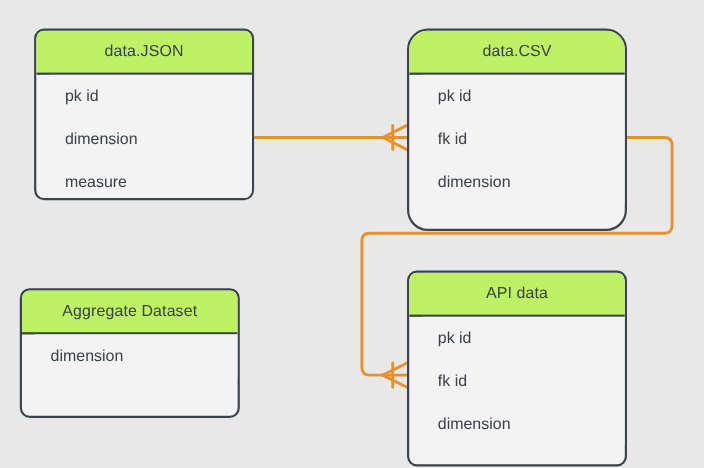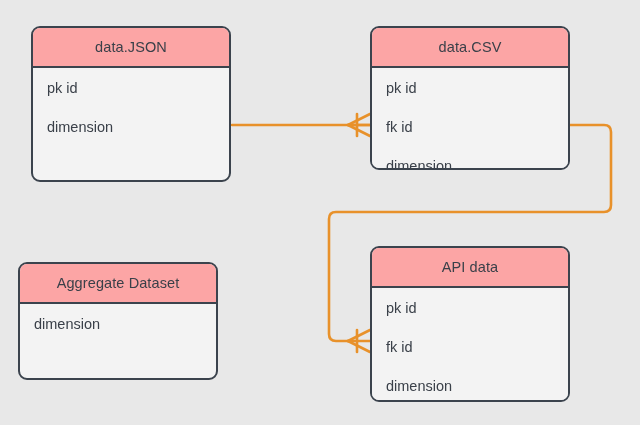--- a/index.html
+++ b/index.html
@@ -31,34 +31,35 @@
     position: absolute;
     box-sizing: border-box;
     border: 2px solid #3b434d;
     border-radius: 9px;
     background: #f3f3f3;
     overflow: hidden;
   }
   .entity-header {
     box-sizing: border-box;
     height: 40px;
-    background: #fca5a5;
+    background: #bef264;
     border-bottom: 2px solid #3b434d;
     display: flex;
     align-items: center;
     justify-content: center;
     color: #3a4049;
     font-size: 14.5px;
     letter-spacing: .1px;
     white-space: nowrap;
   }
   .entity-body {
     box-sizing: border-box;
     background: #f3f3f3;
     padding: 0;
+    margin-left: 12px;
   }
   .attr-row {
     box-sizing: border-box;
     height: 39px;
     display: flex;
     align-items: center;
     padding-left: 14px;
     color: #3a4049;
     font-size: 14.5px;
     white-space: nowrap;
@@ -92,40 +93,41 @@
         <path d="M 370 352 L 348 341"></path>
       </g>
     </g>
   </svg>
 
   <div class="entity" style="left:31px; top:26px; width:200px; height:156px;">
     <div class="entity-header">data.JSON</div>
     <div class="entity-body">
       <div class="attr-row">pk id</div>
       <div class="attr-row">dimension</div>
+      <div class="attr-row">measure</div>
     </div>
   </div>
 
-  <div class="entity" style="left:370px; top:26px; width:200px; height:144px;">
+  <div class="entity" style="left:370px; top:26px; width:200px; height:184px;border-radius:19px;">
     <div class="entity-header">data.CSV</div>
     <div class="entity-body">
       <div class="attr-row">pk id</div>
       <div class="attr-row">fk id</div>
       <div class="attr-row">dimension</div>
     </div>
   </div>
 
   <div class="entity" style="left:18px; top:262px; width:200px; height:118px;">
     <div class="entity-header">Aggregate Dataset</div>
     <div class="entity-body">
       <div class="attr-row tall">dimension</div>
     </div>
   </div>
 
-  <div class="entity" style="left:370px; top:246px; width:200px; height:156px;">
+  <div class="entity" style="left:370px; top:246px; width:200px; height:178px;">
     <div class="entity-header">API data</div>
     <div class="entity-body">
       <div class="attr-row">pk id</div>
       <div class="attr-row">fk id</div>
       <div class="attr-row">dimension</div>
     </div>
   </div>
 
 </div>
 

